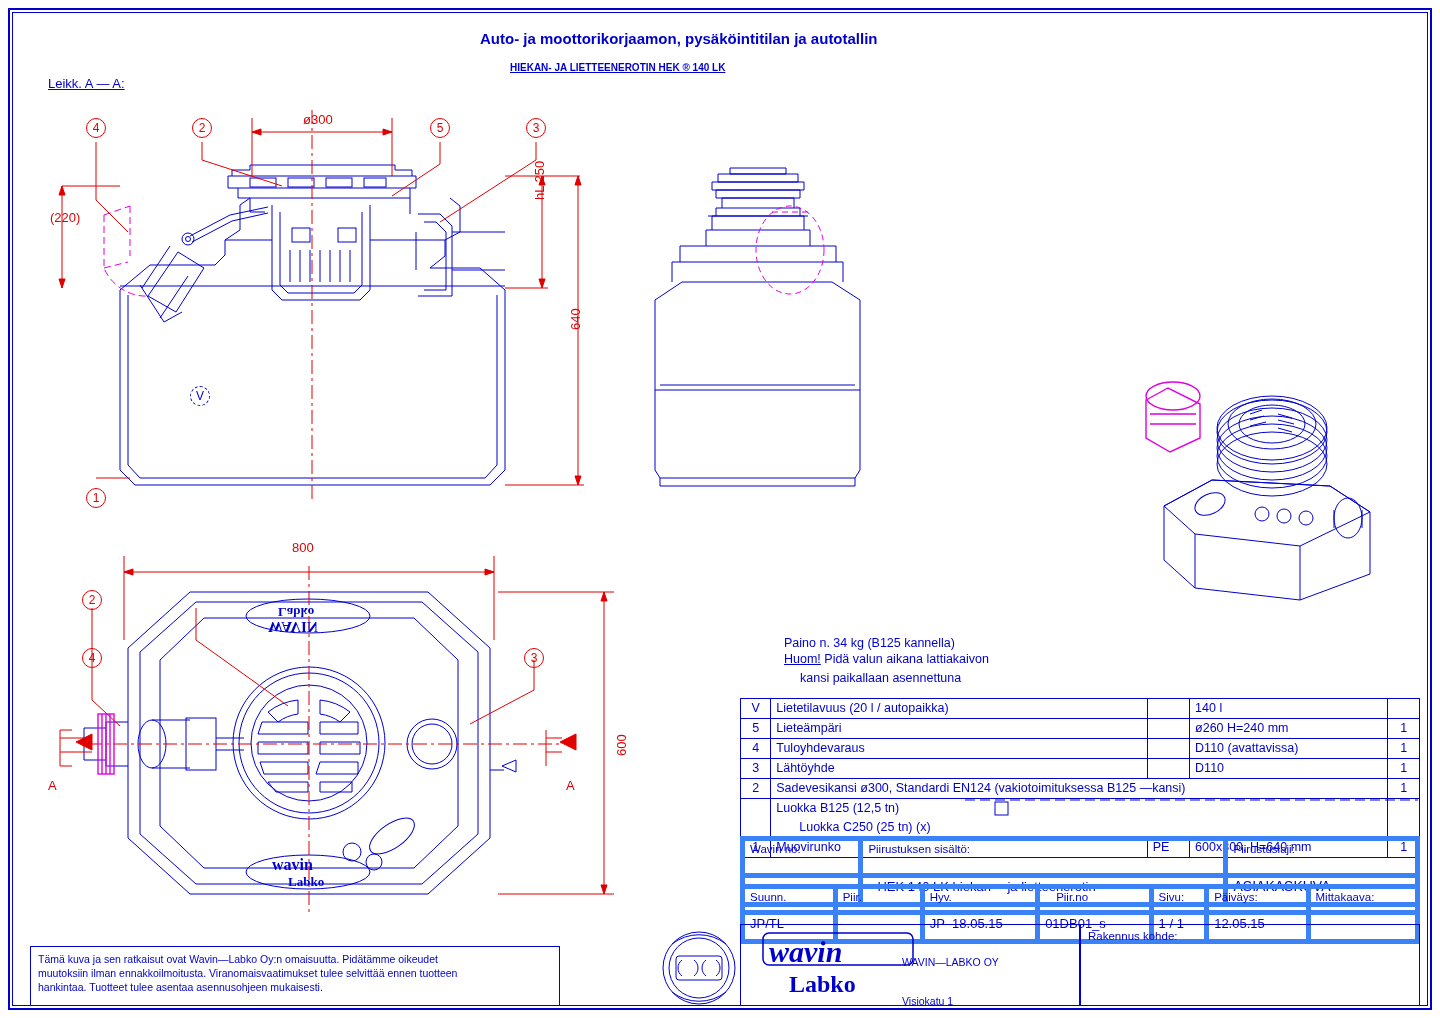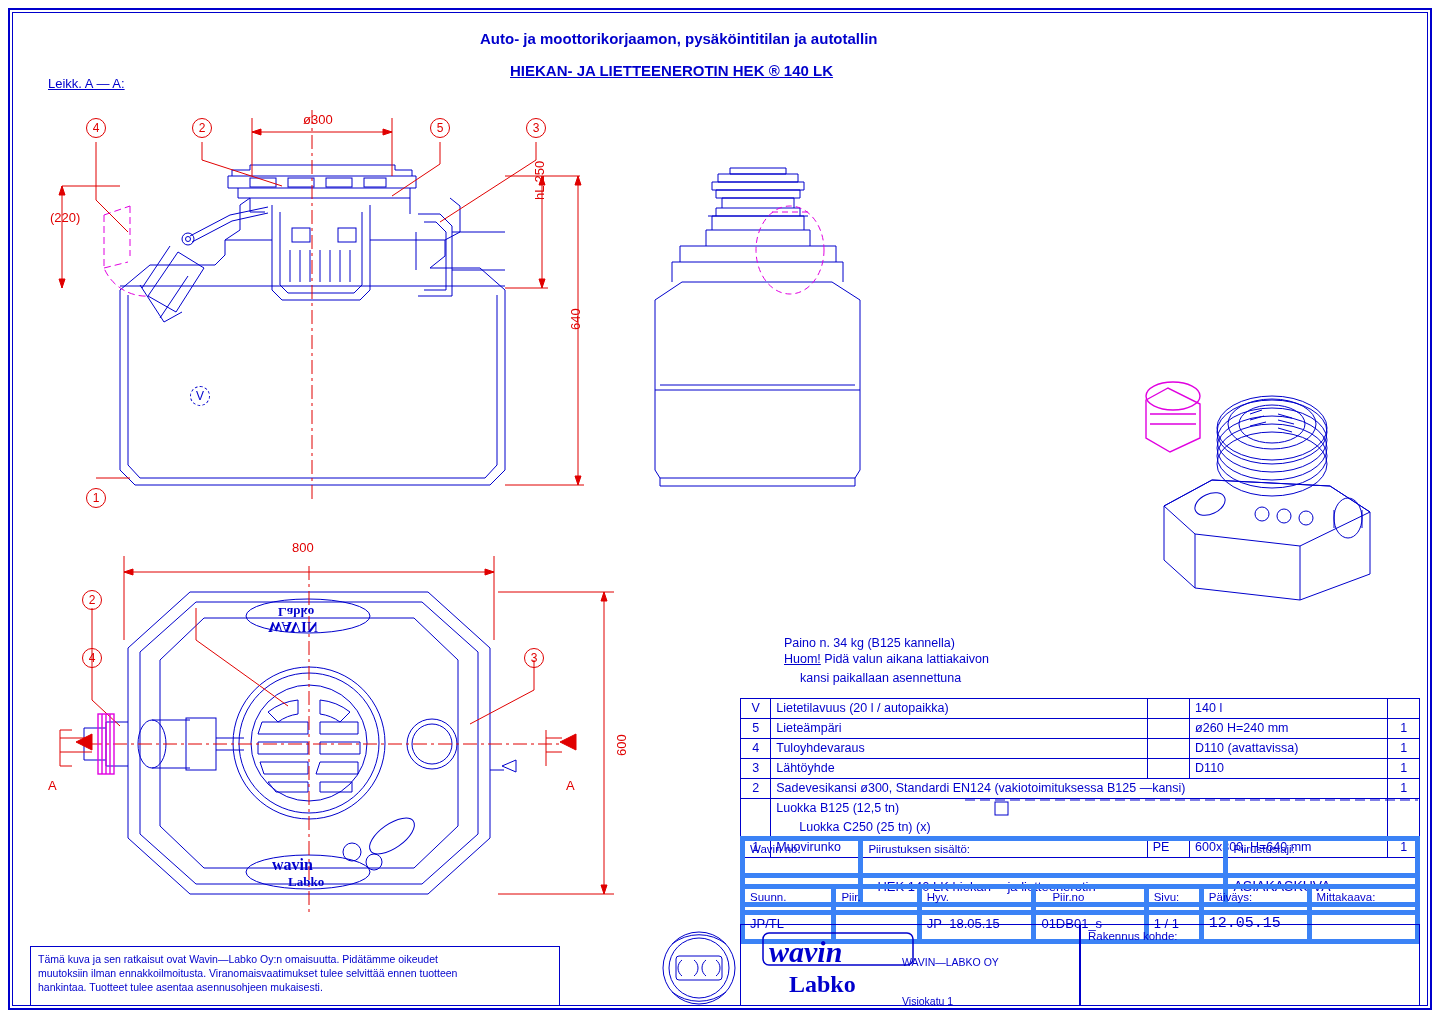--- a/index.html
+++ b/index.html
@@ -2,21 +2,21 @@
 <html><head>
 <meta charset="utf-8">
 <style>
   html,body{margin:0;padding:0;background:#ffffff;}
   body{width:1440px;height:1018px;font-family:"Liberation Sans",sans-serif;}
   #sheet{position:relative;width:1440px;height:1018px;overflow:hidden;background:#fff;}
   .frame{position:absolute;left:8px;top:8px;width:1424px;height:1002px;border:2px solid #0000cc;box-sizing:border-box;}
   .frame2{position:absolute;left:12px;top:12px;width:1416px;height:994px;border:1px solid #0000cc;box-sizing:border-box;}
   .t{position:absolute;white-space:pre;}
   .title1{font-size:15px;color:#0000cc;font-weight:bold;}
-  .title2{font-size:15px;color:#0000cc;font-weight:bold;text-decoration:underline;}
+  .title2{font-size:10px;color:#0000cc;font-weight:bold;text-decoration:underline;}
   .lbl{font-size:13px;color:#0000cc;}
   .lblr{font-size:13px;color:#e00000;}
   .sm{font-size:11px;color:#0000cc;}
   .circ{position:absolute;border:1px solid #e00000;border-radius:50%;color:#e00000;font-size:12px;text-align:center;box-sizing:border-box;}
   .circB{position:absolute;border:1px dashed #0000cc;border-radius:50%;color:#0000cc;font-size:12px;text-align:center;box-sizing:border-box;}
   svg{position:absolute;left:0;top:0;overflow:visible;}
   table.spec{position:absolute;border-collapse:collapse;font-size:12.5px;color:#0000cc;}
   table.spec td{border:1px solid #0000cc;padding:1px 5px;height:17px;line-height:15px;white-space:nowrap;}
   table.tb{position:absolute;border-collapse:collapse;font-size:11.5px;color:#0000cc;}
   table.tb td{border:5px solid #3b82f6;padding:2px 5px;vertical-align:top;line-height:13px;}
@@ -382,21 +382,21 @@
         <td style="width:48px;">Sivu:</td>
         <td style="width:104px;">Päiväys:</td>
         <td style="width:112px;">Mittakaava:</td>
       </tr>
       <tr>
         <td style="border-top:none;height:20px;font-size:13px;">JP/TL</td>
         <td style="border-top:none;font-size:13px;"></td>
         <td style="border-top:none;font-size:13px;"><span>JP</span>&nbsp;&nbsp;<span>18.05.15</span></td>
         <td style="border-top:none;font-size:13px;">01DB01_s</td>
         <td style="border-top:none;font-size:13px;">1 / 1</td>
-        <td style="border-top:none;font-size:15px;font-family:Liberation Mono, monospace;">12.05.15</td>
+        <td style="border-top:none;font-size:13px;">12.05.15</td>
         <td style="border-top:none;font-size:13px;"></td>
       </tr>
     </tbody>
   </table>
 
   <div style="position:absolute;left:740px;top:924px;width:340px;height:82px;border:1px solid #0000cc;box-sizing:border-box;">
     <div class="t wavinlogo" style="left:28px;top:10px;font-size:30px;font-style:italic;">wavin</div>
     <div class="t wavinlogo" style="left:48px;top:46px;font-size:24px;">Labko</div>
     <svg width="340" height="82" style="left:0;top:0;">
       <rect x="22" y="8" width="150" height="32" rx="6" fill="none" stroke="#0000cc" stroke-width="1.5"></rect>

